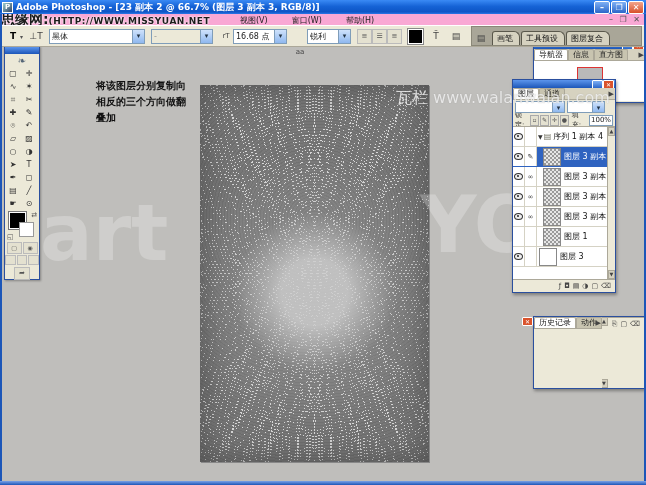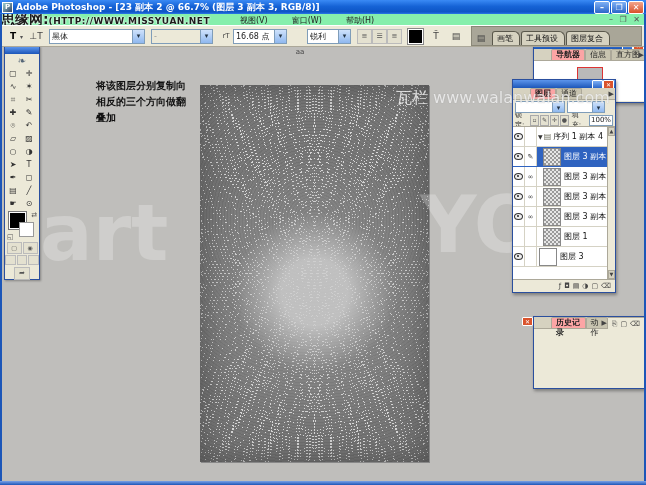--- a/index.html
+++ b/index.html
@@ -10,21 +10,21 @@
   
   #titlebar{left:0;top:0;width:646px;height:14px;
     background:linear-gradient(#3a8af5,#1663d6 45%,#0d55c6 85%,#2a77e8);
     color:#fff;font-size:9px;font-weight:bold;display:flex;align-items:center;z-index:20;}
   #ps-logo{width:9px;height:9px;margin:0 3px 0 2px;background:linear-gradient(135deg,#9cc,#346);
     border:1px solid #fff;font-size:7px;color:#fff;line-height:8px;text-align:center;}
   .winbtns{position:absolute;right:2px;top:1px;display:flex;gap:1px;}
   .wbtn{width:14px;height:11px;font-size:8px;line-height:11px;text-align:center;color:#fff;
     background:linear-gradient(#7fb0f4,#2a66c9);border:1px solid #fff;border-radius:2px;}
   .wbtn.close{background:linear-gradient(#f2a58c,#d8502a);}
-  #menubar{left:0;top:14px;width:646px;height:11px;background:#86efac;
+  #menubar{left:0;top:14px;width:646px;height:11px;background:#f9a8d4;
     border-bottom:1px solid #d8d4c0;font-size:8px;color:#222;z-index:15;}
   #menu-items{position:absolute;left:208px;top:1px;display:flex;gap:24px;margin-left:32px;}
   .docbtns{position:absolute;right:4px;top:1px;font-size:8px;color:#555;letter-spacing:2px;}
   #wm-menubar{position:absolute;left:1px;top:-3px;z-index:30;color:#1c1c1c;font-weight:bold;
     text-shadow:0 0 2px #fff,0 0 2px #fff;white-space:nowrap;}
   #wm-menubar .big{font-size:14px;}
   #wm-menubar .url{font-size:9px;letter-spacing:.5px;}
   
   #optionsbar{left:0;top:25px;width:646px;height:20px;background:#ece9d8;
     border-top:1px solid #fff;border-bottom:1px solid #aca899;display:flex;align-items:center;
@@ -88,21 +88,21 @@
   .p-title{height:8px;background:linear-gradient(#5c95ec,#1c56b8);position:relative;}
   .p-title .px{position:absolute;right:1px;top:0;width:9px;height:7px;background:#d9532c;
     color:#fff;font-size:6px;line-height:7px;text-align:center;border:1px solid #fff;border-radius:1px;}
   .p-title .pr{position:absolute;right:12px;top:0;width:9px;height:7px;
     background:linear-gradient(#7fb0f4,#2a66c9);color:#fff;font-size:6px;line-height:7px;
     text-align:center;border:1px solid #fff;border-radius:1px;}
   .p-tabs{height:11px;display:flex;align-items:flex-end;background:#d6d2c0;
     border-bottom:1px solid #aca899;position:relative;}
   .p-tab{font-size:8px;color:#222;padding:0 4px;border:1px solid #aca899;border-bottom:none;
     background:#c8c4b0;height:10px;line-height:10px;border-radius:2px 2px 0 0;}
-  .p-tab.active{background:#fca5a5;font-weight:bold;margin-left:17px;}
+  .p-tab.active{background:#ffffff;font-weight:normal;}
   .p-menu-arrow{position:absolute;right:1px;bottom:1px;font-size:7px;color:#444;}
   #navigator{left:533px;top:40px;width:111px;height:61px;z-index:4;}
   #nav-body{height:40px;background:#fff;display:flex;align-items:center;justify-content:center;}
   #nav-proxy{width:24px;height:27px;background:#b9b9b9;border:1px solid #d33;}
   #nav-fragment{left:615px;top:87px;width:29px;height:12px;background:#ece9d8;
     border:1px solid #99968a;z-index:3;font-size:6px;color:#666;line-height:11px;text-align:center;}
   
   #layers{left:512px;top:79px;width:102px;height:212px;z-index:5;display:flex;flex-direction:column;}
   #blend-row{height:12px;display:flex;align-items:center;gap:2px;padding:1px 2px;}
   #blend-select{width:46px;height:10px;}

